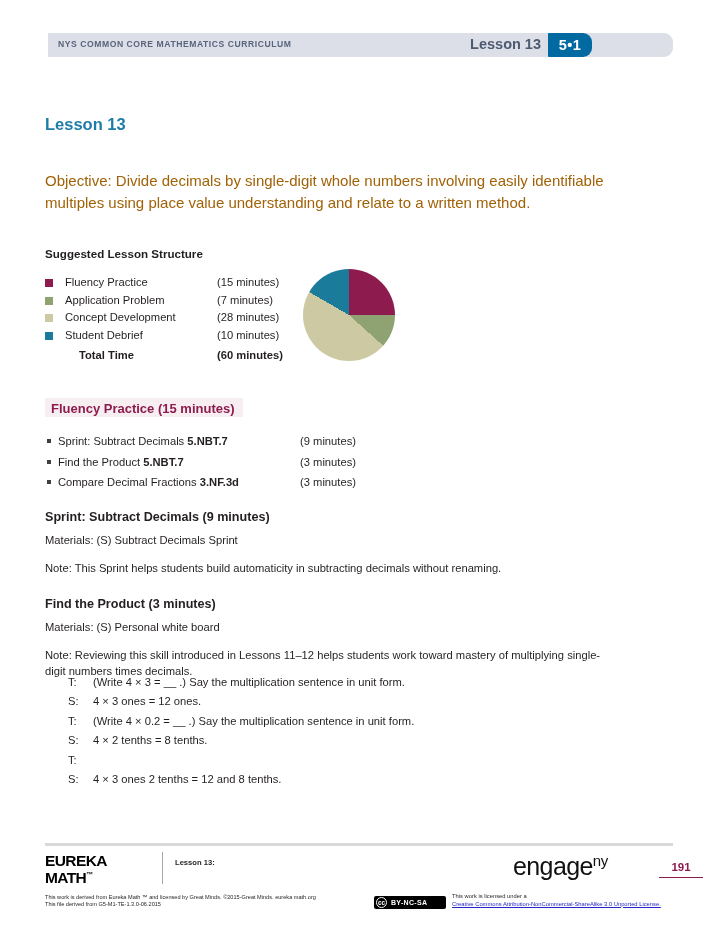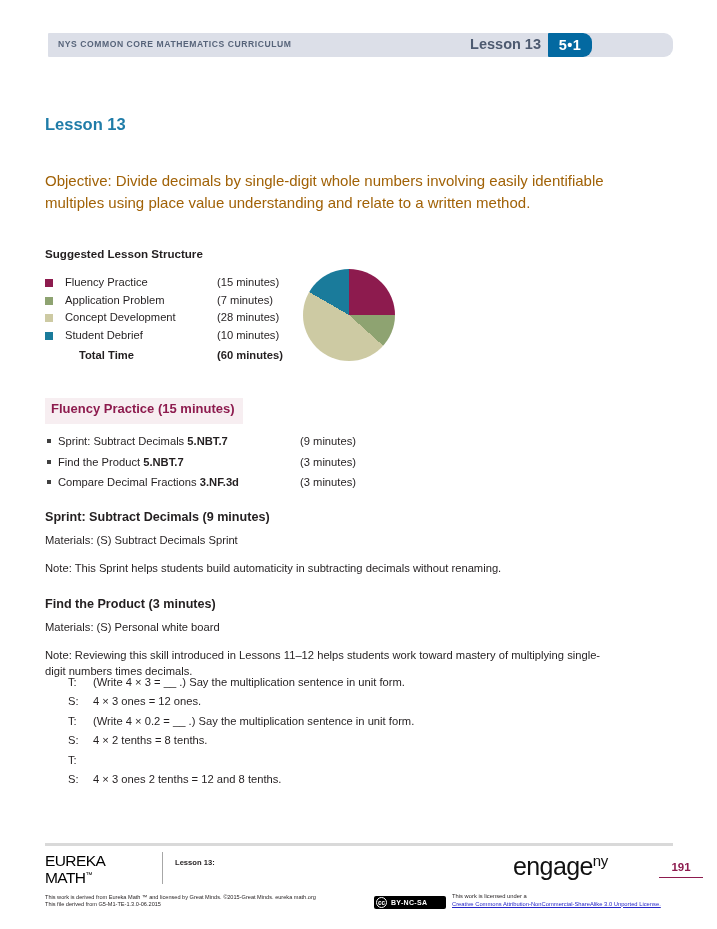--- a/index.html
+++ b/index.html
@@ -140,21 +140,21 @@
     width: 92px;
     height: 92px;
     border-radius: 50%;
   }
 
   
   .banner {
     position: absolute;
     left: 45px;
     top: 398px;
-    height: 26px;
+    height: 19px;
     padding: 0 8px 0 6px;
     background: #f7eef1;
     color: #8d1b4e;
     font-size: 13px;
     font-weight: bold;
     line-height: 22px;
   }
 
   
   .fl-list {
@@ -236,21 +236,21 @@
     width: 628px;
     height: 3px;
     background: #d9d9d9;
   }
   .eureka-logo {
     position: absolute;
     left: 45px;
     top: 854px;
     font-family: "Liberation Sans", sans-serif;
     font-size: 15.5px;
-    font-weight: normal;
+    font-weight: bold;
     letter-spacing: -0.6px;
     line-height: 13.5px;
     color: #000000;
   }
   .eureka-logo .tm {
     font-size: 7px;
     vertical-align: super;
   }
   .footer-divider {
     position: absolute;

